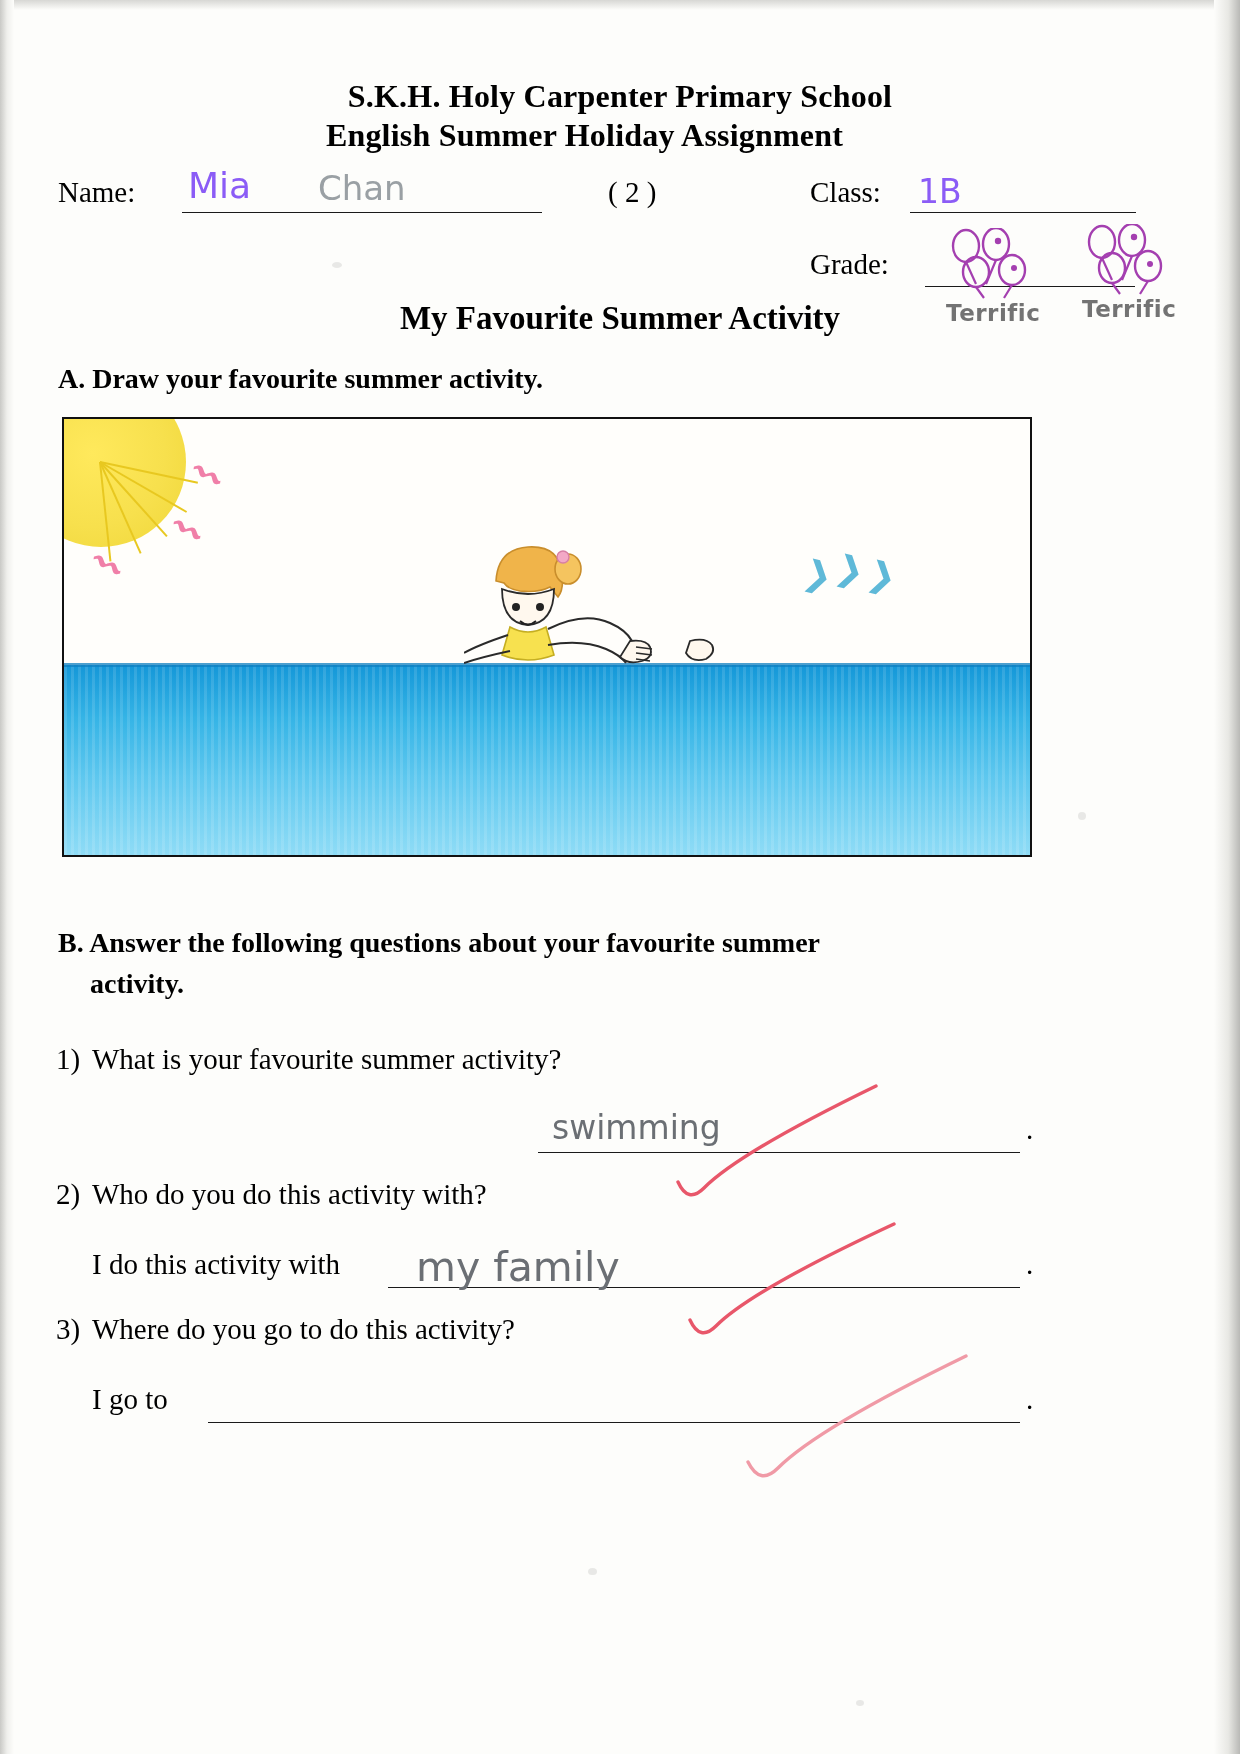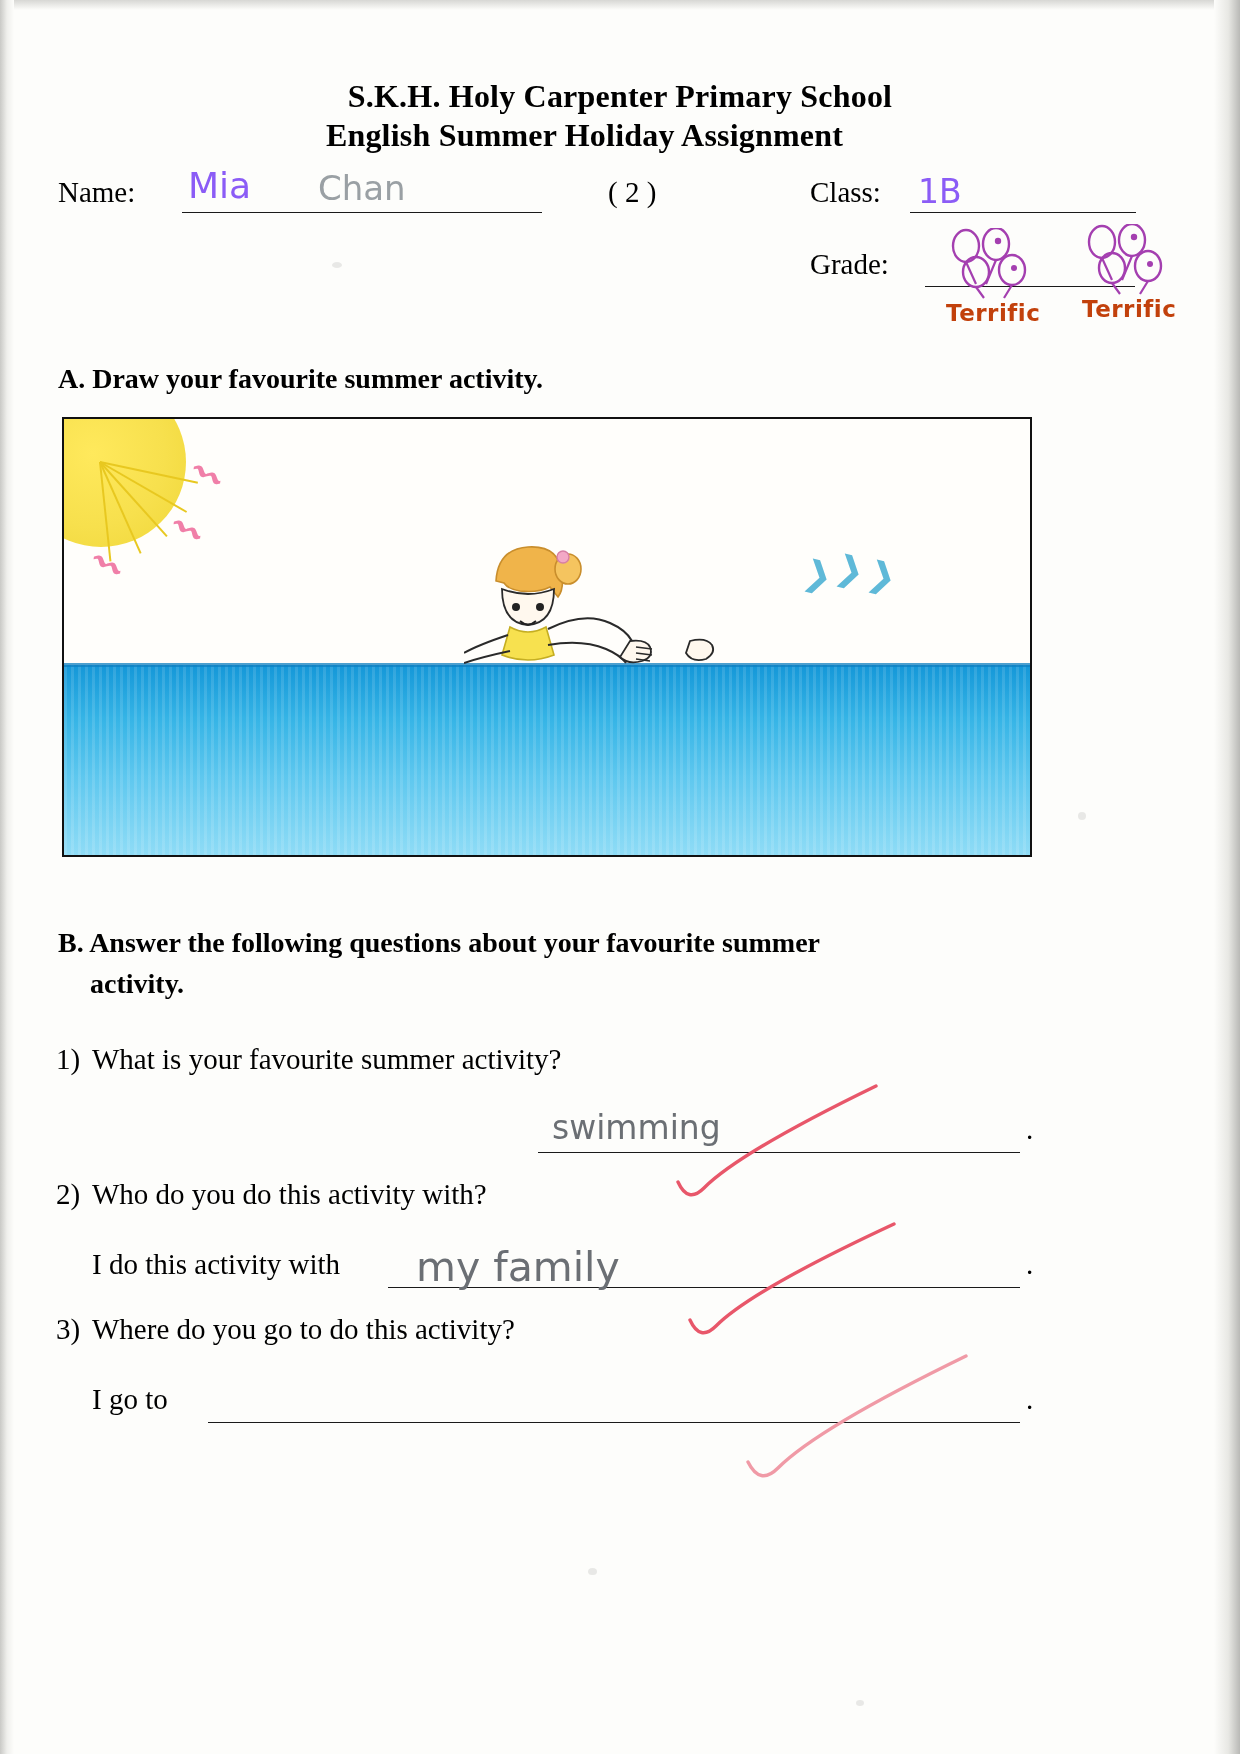--- a/index.html
+++ b/index.html
@@ -169,21 +169,21 @@
     pointer-events: none;
   }
   .grade-stamp {
     position: absolute;
   }
   .stamp-word {
     position: absolute;
     font-family: "DejaVu Sans", sans-serif;
     font-weight: bold;
     font-size: 23px;
-    color: #c2410c;
+    color: #737373;
     letter-spacing: .5px;
   }
   .paren {
     position: absolute;
     font-size: 29px;
   }
   .smudge {
     position: absolute;
     background: #cfcfcb;
     opacity: .45;
@@ -234,20 +234,21 @@
       <ellipse cx="56" cy="16" rx="13" ry="16" fill="none" stroke="#a43fb0" stroke-width="2.4"></ellipse>
       <circle cx="58" cy="13" r="3.2" fill="#a43fb0"></circle>
       <ellipse cx="36" cy="44" rx="13" ry="15" fill="none" stroke="#a43fb0" stroke-width="2.4"></ellipse>
       <ellipse cx="72" cy="42" rx="13" ry="15" fill="none" stroke="#a43fb0" stroke-width="2.4"></ellipse>
       <circle cx="74" cy="40" r="3" fill="#a43fb0"></circle>
       <path d="M26 34 L36 56 M56 32 L46 56 M36 59 L44 70 M72 57 L64 70" stroke="#a43fb0" stroke-width="2.2" fill="none"></path>
     </svg>
   </div>
   <div class="stamp-word" style="left:1082px; top:296px;">Terrific</div>
 
+  <div class="doc-title">My Favourite Summer Activity</div>
 
   <div class="section-title" style="left:58px; top:363px;">A. Draw your favourite summer activity.</div>
 
   <div class="drawing-frame">
     <div class="sun"></div>
     <div class="sun-rays">
       <span style="transform: rotate(12deg);"></span>
       <span style="transform: rotate(30deg);"></span>
       <span style="transform: rotate(48deg);"></span>
       <span style="transform: rotate(66deg);"></span>

